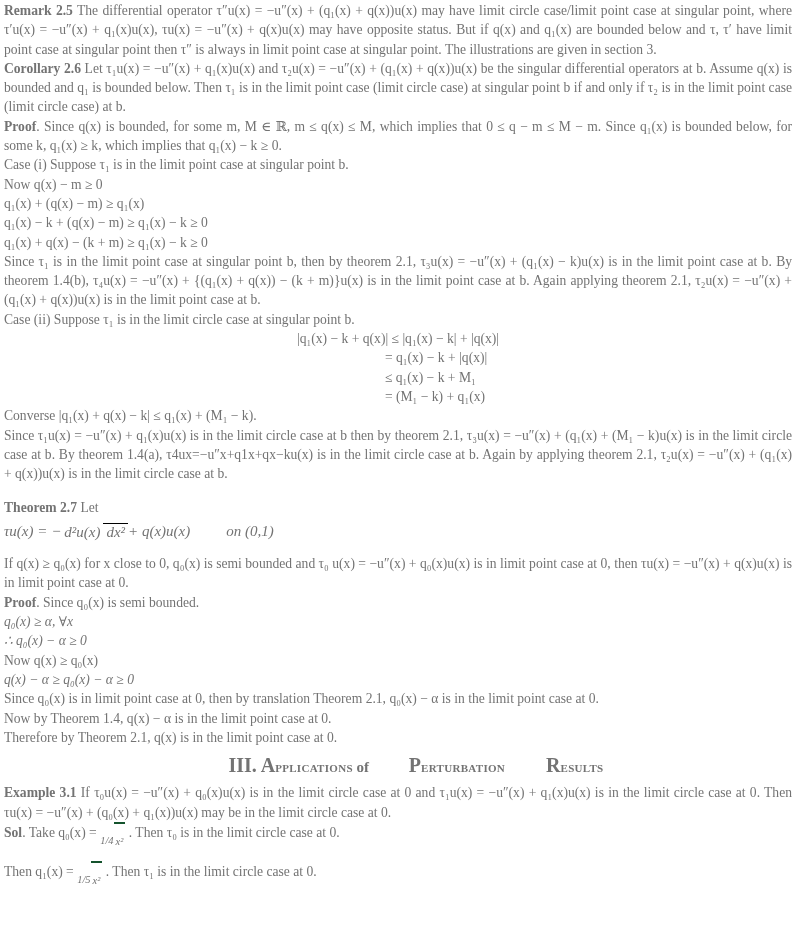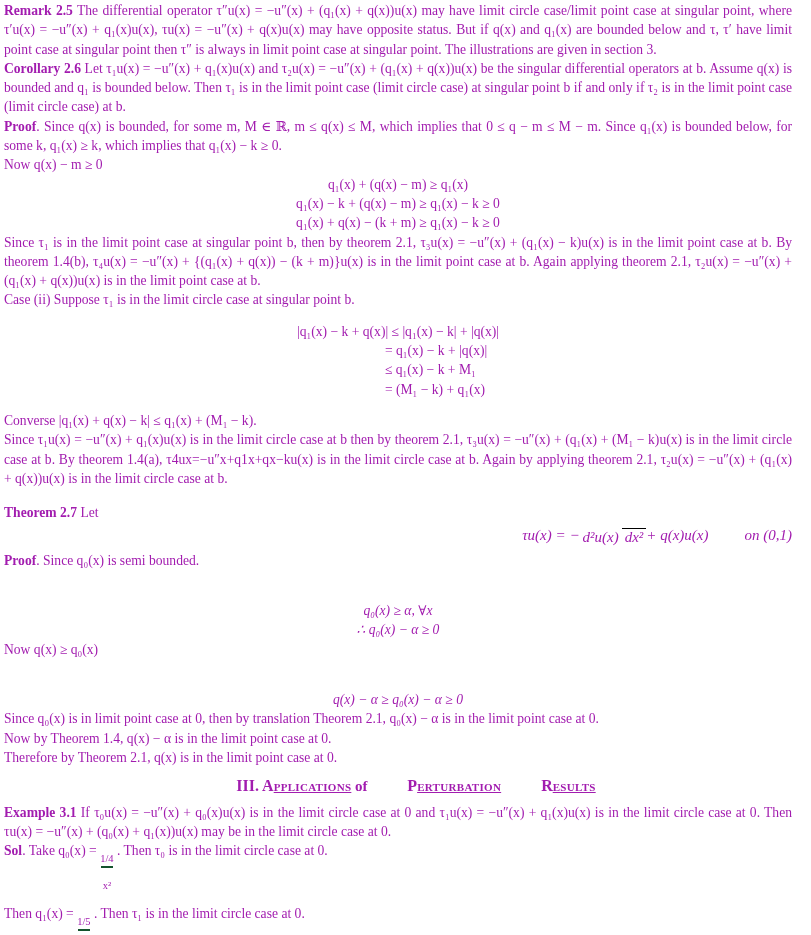--- a/index.html
+++ b/index.html
@@ -8,64 +8,65 @@
     background:#ffffff;
     overflow:hidden;
   }
   .page {
     box-sizing:border-box;
     width:796px; height:935px;
     padding:1px 4px 0 4px;
     font-family:"Liberation Serif","DejaVu Serif",serif;
     font-size:13.6px;
     line-height:19.3px;
-    color:#a21caf;
+    color:#737373;
   }
   .page p { margin:0; text-align:justify; }
   .page p.line { text-align:left; }
   b { font-weight:bold; }
-  .eq-center { text-align:center; }
-  .eq-ii { width:fit-content; margin:12px auto; text-align:left; }
+  .eq-center { text-align:left; }
+  .eq-ii { width:fit-content; margin:0 auto; text-align:left; }
   .eq-ii .ind { margin-left:88px; }
-  .ital { font-style:italic;margin-top:31px; }
+  .ital { font-style:italic; }
   .theorem-gap { margin-top:15px !important; }
   .display-eq {
-    text-align:right;
+    text-align:left;
     font-style:italic;
     font-size:15px;
-    margin:4px 0 5px 0;
+    margin:4px 0 13px 0;
   }
   .frac {
     display:inline-flex; flex-direction:row; align-items:center;
     vertical-align:middle; line-height:1.12;
   }
   .frac > span { padding:0 3px; }
   .frac .fden { border-top:1.3px solid #000; }
   .gap-left { margin-left:36px; }
   .sec-heading { text-align:center; font-weight:bold; margin:9px 0 5px 0; }
-  .cap-big { font-size:16px;margin-left:36px; }
-  .cap-small { font-size:11px; letter-spacing:0.3px;text-decoration:underline; }
+  .cap-big { font-size:20px;margin-left:36px; }
+  .cap-small { font-size:11px; letter-spacing:0.3px; }
   .cap-of { font-size:15px; }
   .sfrac {
-    display:inline-flex; flex-direction:column; align-items:center;
-    font-size:10.5px; line-height:1.2; vertical-align:-7px; font-weight:normal;
+    display:inline-flex; flex-direction:row; align-items:center;
+    font-size:10.5px; line-height:1.2; vertical-align:-7px; font-weight:normal;font-style:italic;
   }
   .sfrac .fden { border-top:2px solid #14532d; padding:12px 2px; }
 </style>
 </head>
 <body>
 
 <div class="page">
 
   <p><b>Remark 2.5</b><span> The differential operator τ″u(x) = −u″(x) + (q₁(x) + q(x))u(x) may have limit circle case/limit point case at singular point, where τ′u(x) = −u″(x) + q₁(x)u(x), τu(x) = −u″(x) + q(x)u(x) may have opposite status. But if q(x) and q₁(x) are bounded below and τ, τ′ have limit point case at singular point then τ″ is always in limit point case at singular point. The illustrations are given in section 3.</span></p>
 
   <p><b>Corollary 2.6</b><span> Let τ₁u(x) = −u″(x) + q₁(x)u(x) and τ₂u(x) = −u″(x) + (q₁(x) + q(x))u(x) be the singular differential operators at b. Assume q(x) is bounded and q₁ is bounded below. Then τ₁ is in the limit point case (limit circle case) at singular point b if and only if τ₂ is in the limit point case (limit circle case) at b.</span></p>
 
   <p><b>Proof</b><span>. Since q(x) is bounded, for some m, M ∈ ℝ, m ≤ q(x) ≤ M, which implies that 0 ≤ q − m ≤ M − m. Since q₁(x) is bounded below, for some k, q₁(x) ≥ k, which implies that q₁(x) − k ≥ 0.</span></p>
 
+  <p class="line">Case (i) Suppose τ₁ is in the limit point case at singular point b.</p>
   <p class="line">Now q(x) − m ≥ 0</p>
 
   <div class="eq-center">
     <div>q₁(x) + (q(x) − m) ≥ q₁(x)</div>
     <div>q₁(x) − k + (q(x) − m) ≥ q₁(x) − k ≥ 0</div>
     <div>q₁(x) + q(x) − (k + m) ≥ q₁(x) − k ≥ 0</div>
   </div>
 
   <p>Since τ₁ is in the limit point case at singular point b, then by theorem 2.1, τ₃u(x) = −u″(x) + (q₁(x) − k)u(x) is in the limit point case at b. By theorem 1.4(b), τ₄u(x) = −u″(x) + {(q₁(x) + q(x)) − (k + m)}u(x) is in the limit point case at b. Again applying theorem 2.1, τ₂u(x) = −u″(x) + (q₁(x) + q(x))u(x) is in the limit point case at b.</p>
 
@@ -85,20 +86,21 @@
 
   <p class="line theorem-gap"><b>Theorem 2.7</b><span>  Let</span></p>
 
   <div class="display-eq">
     <span>τu(x) = −</span><span class="frac">
         <span>d²u(x)</span>
         <span class="fden">dx²</span>
       </span><span>+ q(x)u(x)</span><span class="gap-left">on (0,1)</span>
   </div>
 
+  <p>If q(x) ≥ q₀(x)  for x close to 0, q₀(x)  is semi bounded and  τ₀ u(x) = −u″(x) + q₀(x)u(x) is in limit point case at 0, then τu(x) = −u″(x) + q(x)u(x) is in limit point case at 0.</p>
 
   <p class="line"><b>Proof</b><span>. Since q₀(x)  is semi bounded.</span></p>
 
   <div class="eq-center ital">
     <div>q₀(x) ≥ α,  ∀x</div>
     <div>∴ q₀(x) − α ≥ 0</div>
   </div>
 
   <p class="line">Now q(x) ≥ q₀(x)</p>
 

